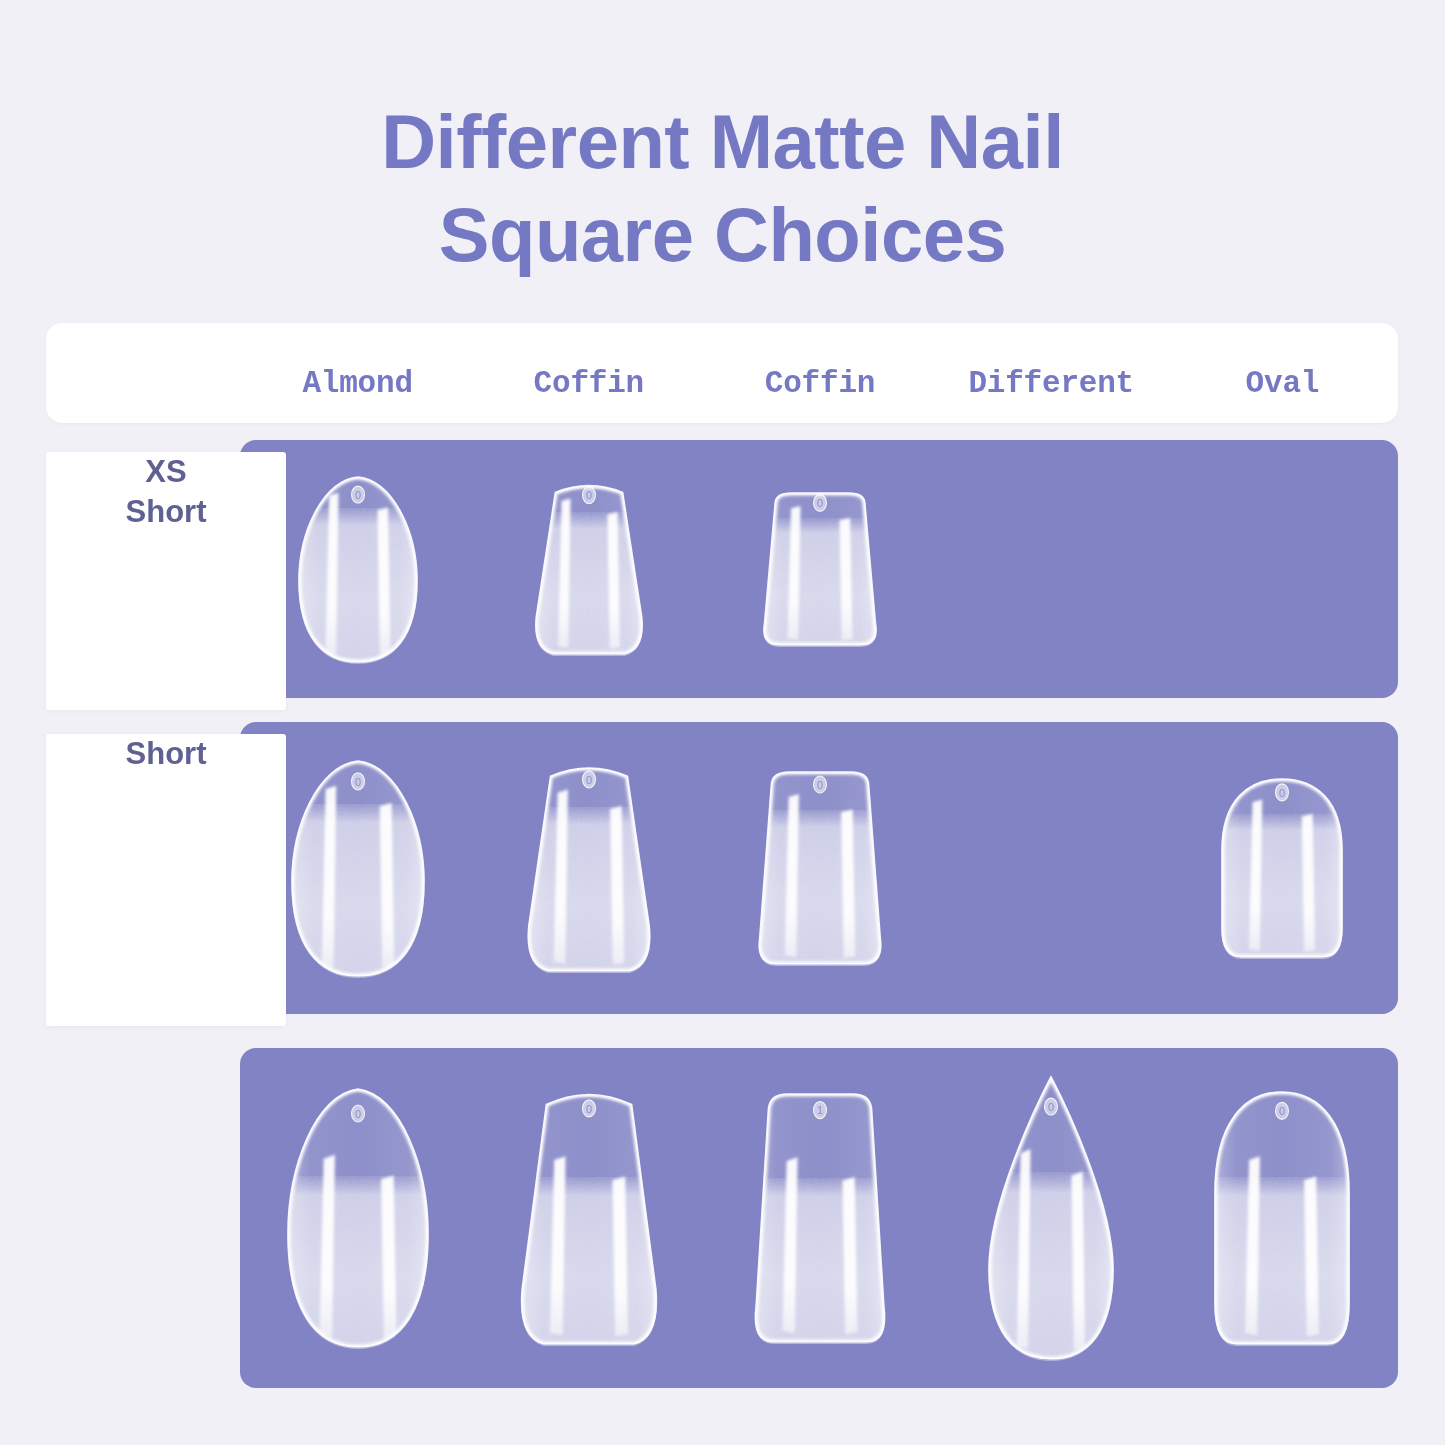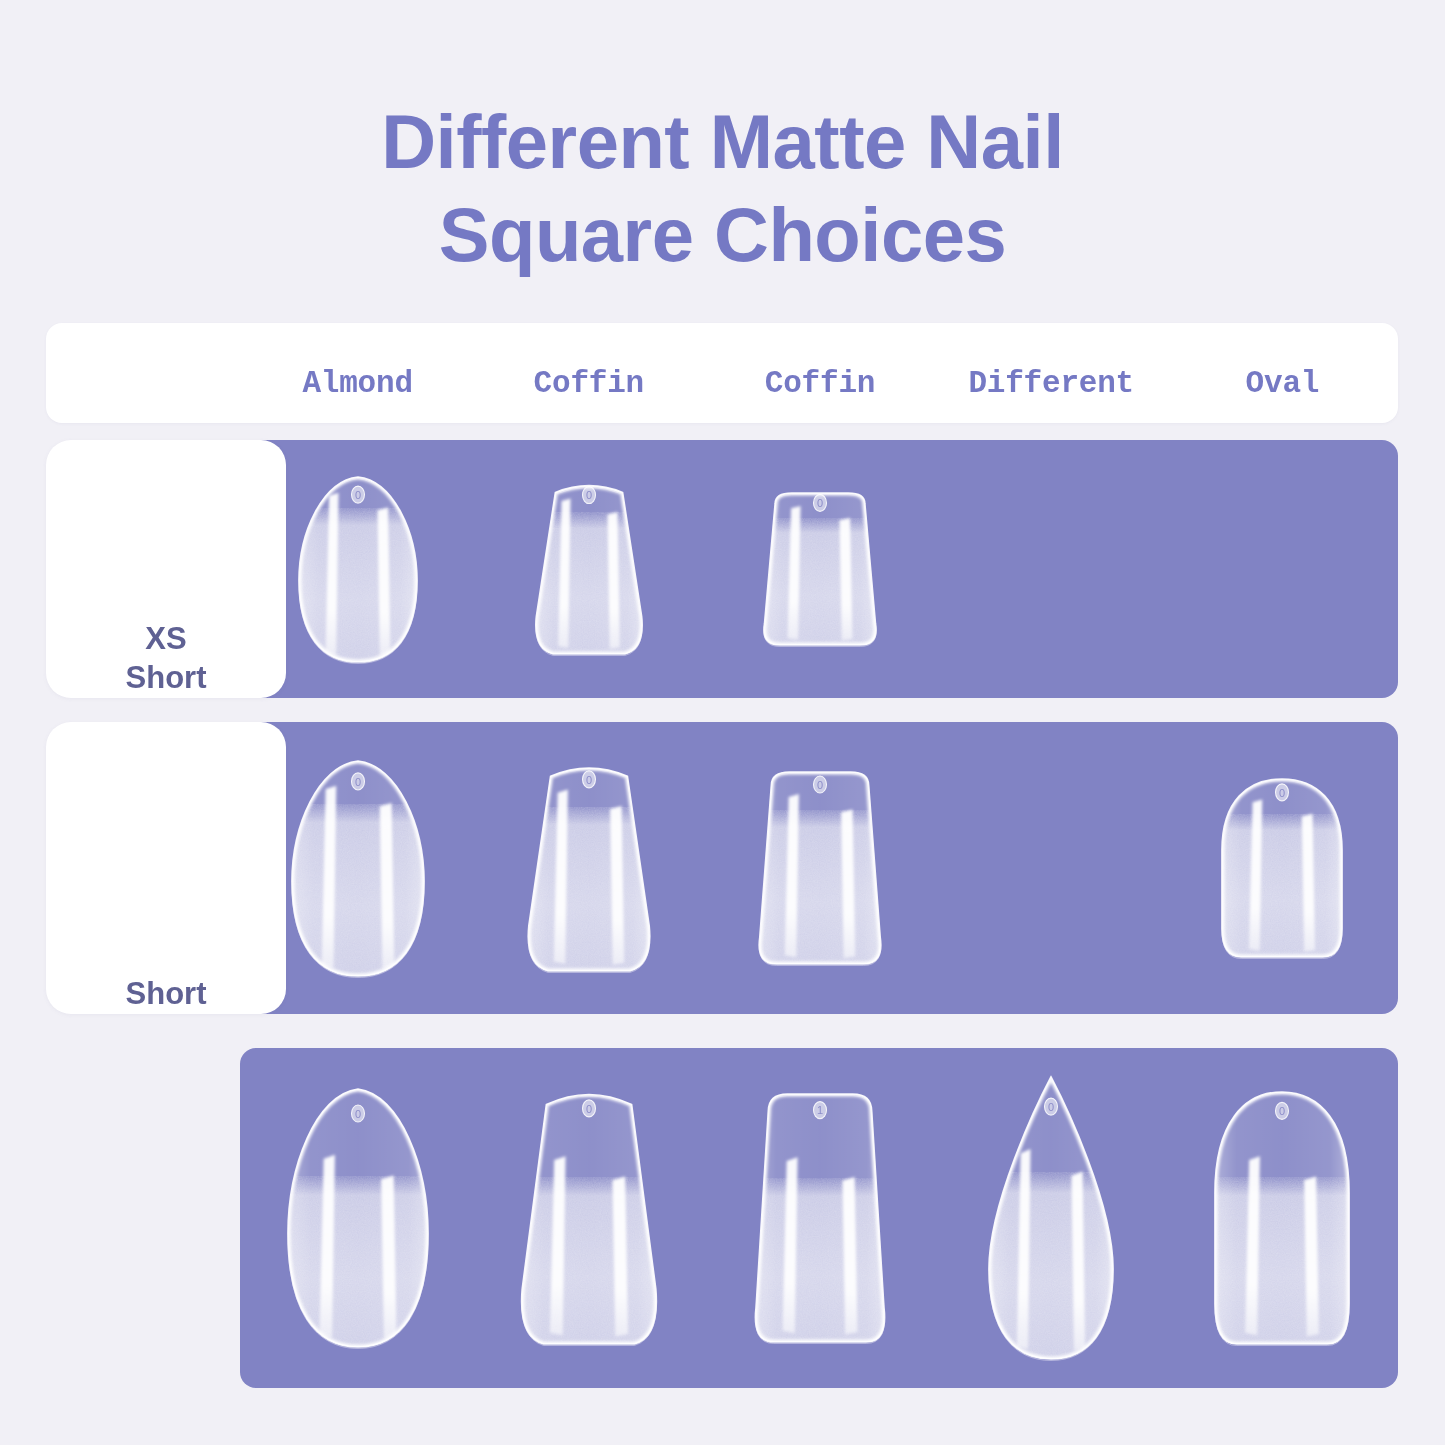--- a/index.html
+++ b/index.html
@@ -76,28 +76,28 @@
     left: 46px;
     width: 1352px;
   }
   .row-r1 { top: 440px;  height: 258px; }
   .row-r2 { top: 722px;  height: 292px; }
   .row-r3 { top: 1048px; height: 340px; }
 
   .row-label-card {
     position: absolute;
     left: 0;
-    top: 0;
+    top: 12px;
     width: 240px;
     height: 100%;
     background: #ffffff;
-    border-radius: 25px;
+    border-radius: 3px;
     box-shadow: 0 1px 4px rgba(110,110,160,0.07);
     display: flex;
-    align-items: flex-end;
+    align-items: flex-start;
     justify-content: center;
     z-index: 2;
   }
   .row-label {
     font-size: 31px;
     font-weight: 700;
     color: #5f6193;
     text-align: center;
     line-height: 1.28;
     white-space: pre-line;

